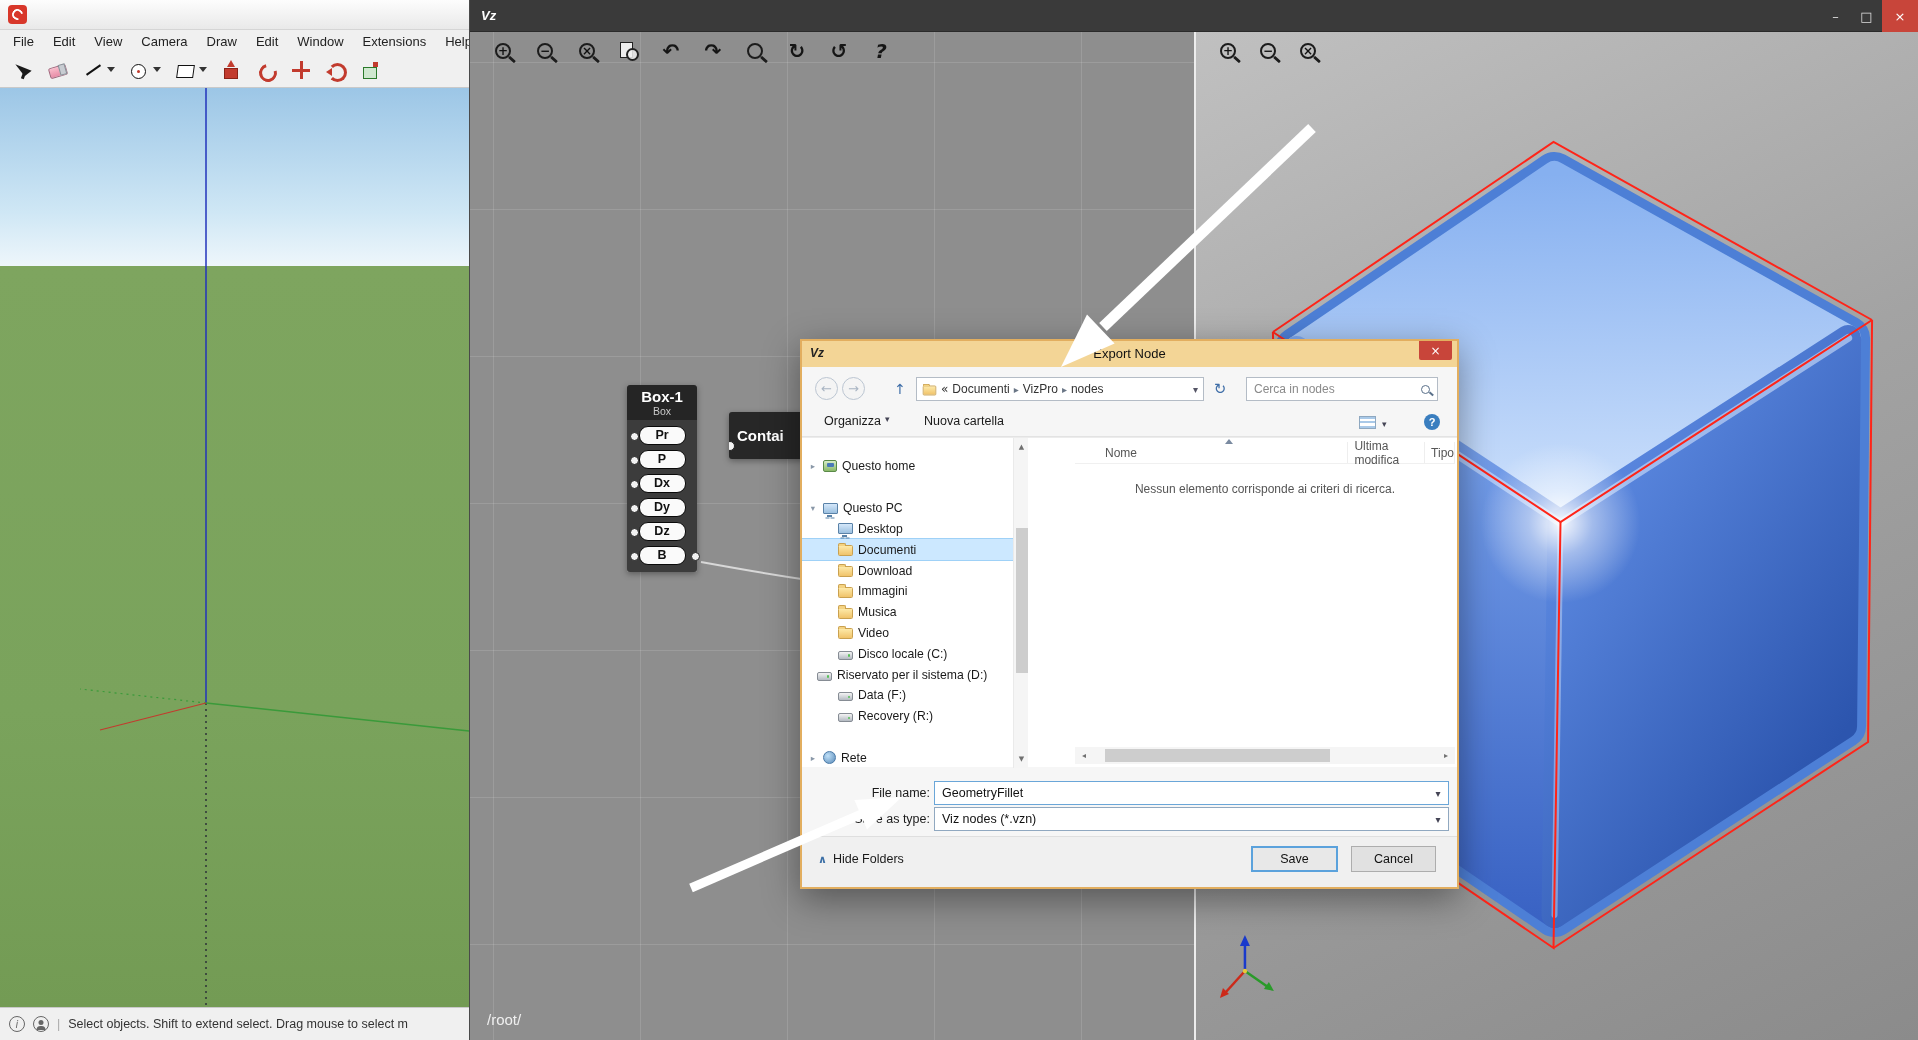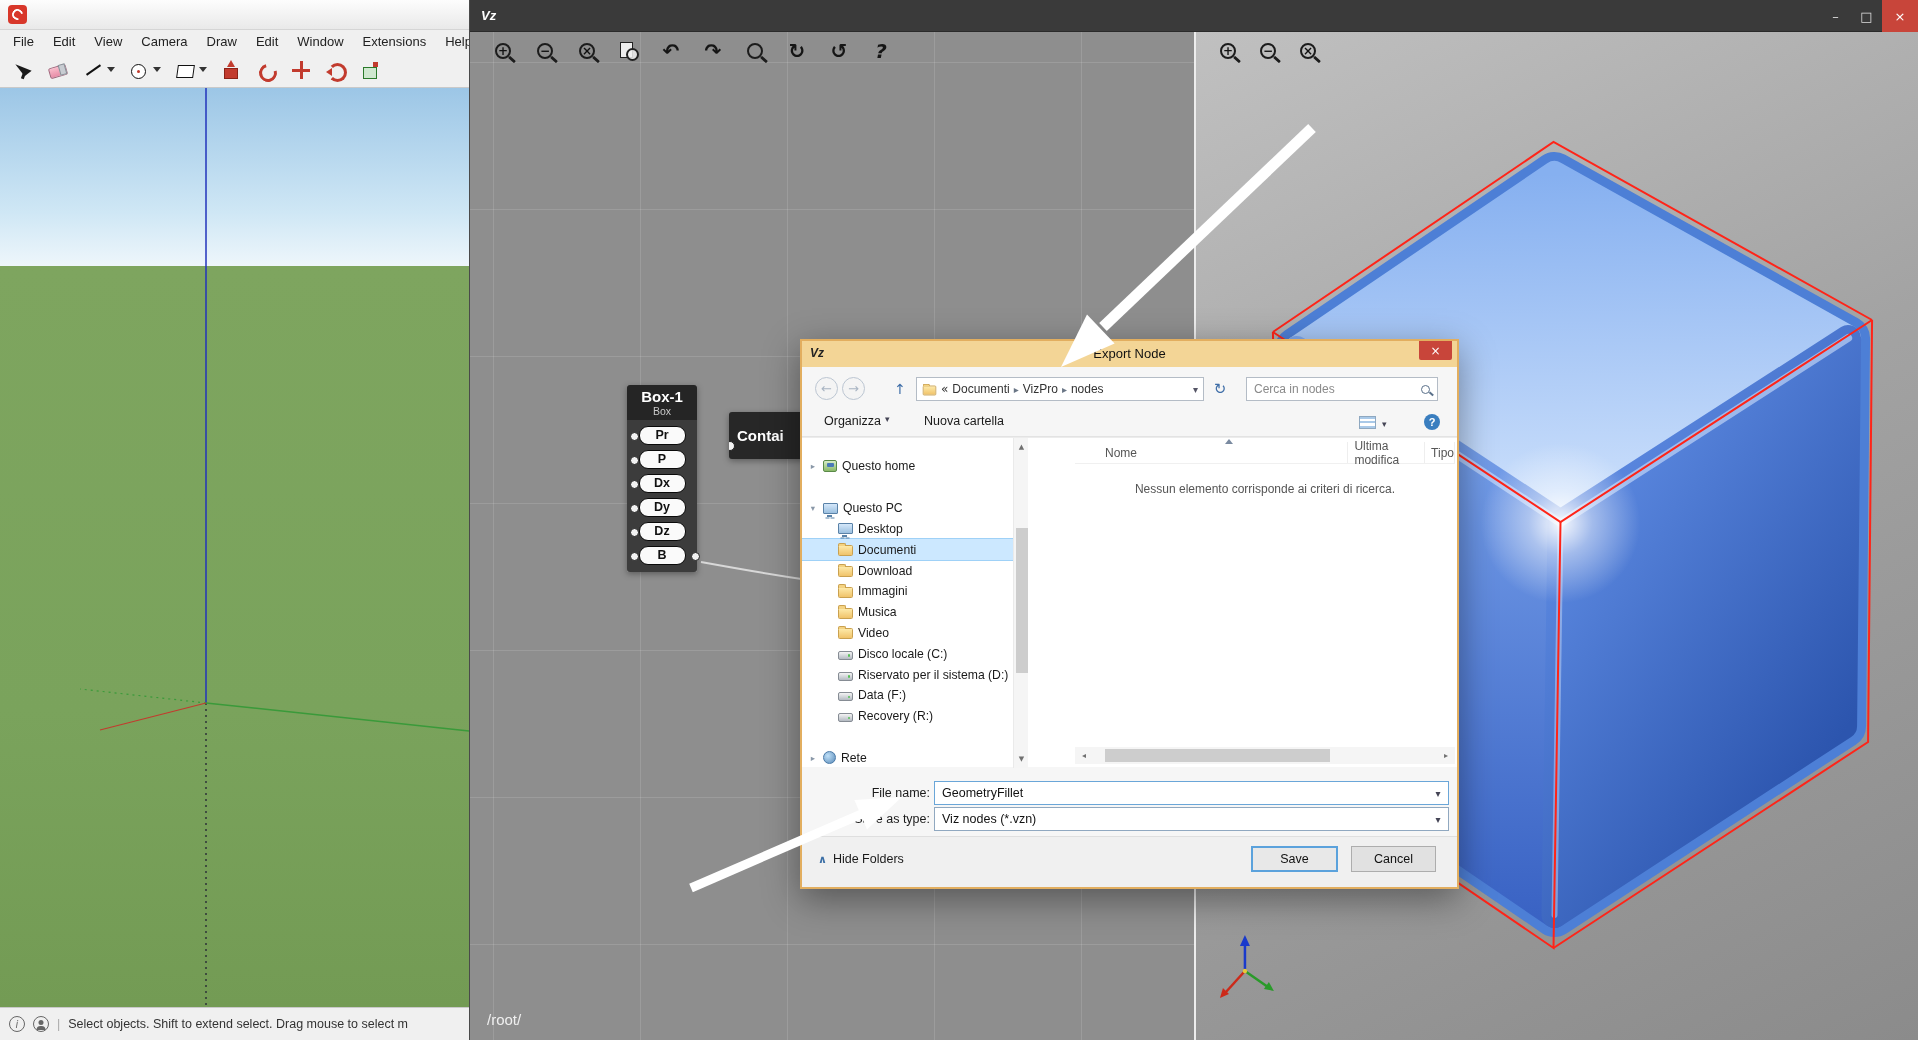--- a/index.html
+++ b/index.html
@@ -497,21 +497,21 @@
           <div class="side-item" style="padding-left: 21px;">
             <span class="expander g"></span>
             <i class="s-ic ic-folder"></i>
             <span class="s-label">Video</span>
           </div>
           <div class="side-item" style="padding-left: 21px;">
             <span class="expander g"></span>
             <i class="s-ic ic-drive"></i>
             <span class="s-label">Disco locale (C:)</span>
           </div>
-          <div class="side-item" style="padding-left: 21px;">
+          <div class="side-item" style="">
             <span class="expander g"></span>
             <i class="s-ic ic-drive"></i>
             <span class="s-label">Riservato per il sistema (D:)</span>
           </div>
           <div class="side-item" style="padding-left: 21px;">
             <span class="expander g"></span>
             <i class="s-ic ic-drive"></i>
             <span class="s-label">Data (F:)</span>
           </div>
           <div class="side-item" style="padding-left: 21px;">

